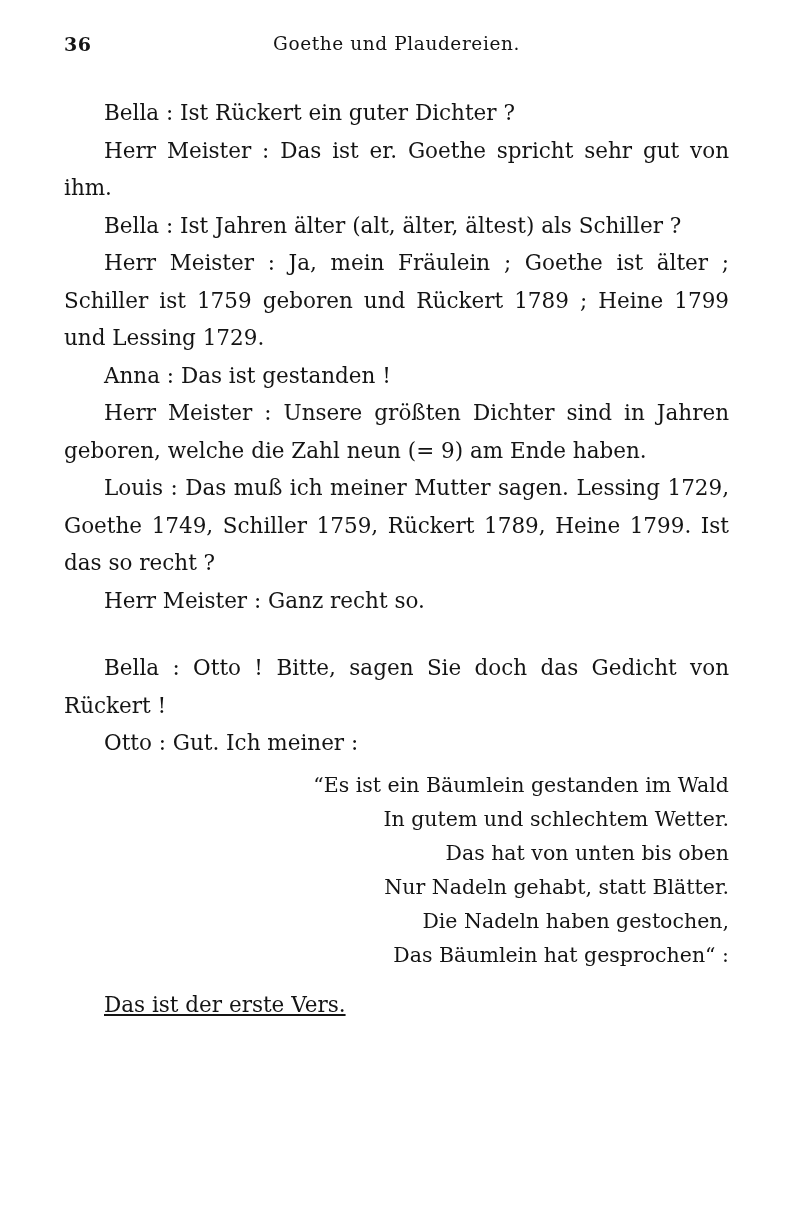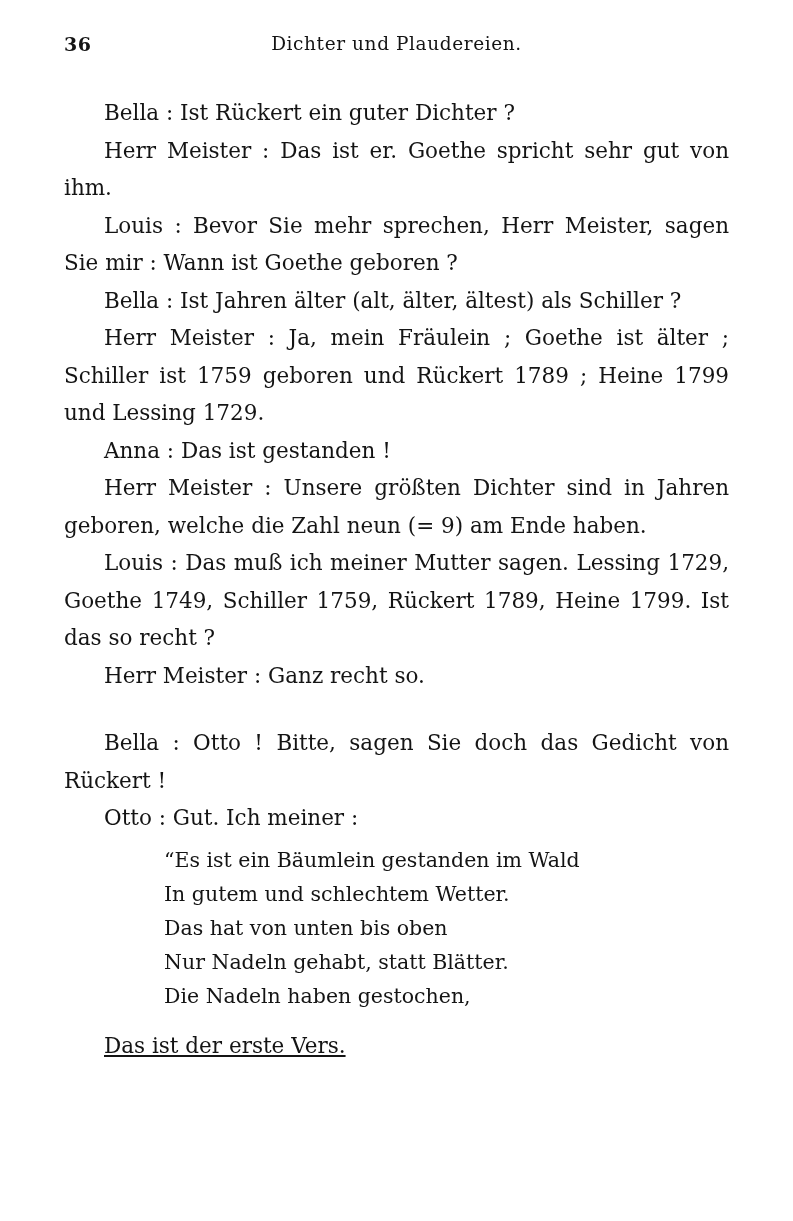--- a/index.html
+++ b/index.html
@@ -75,58 +75,59 @@
     margin: 6px 0 0 0;
     padding-left: 100px;
     text-indent: 0;
     text-align: left;
     line-height: 34px;
     font-size: 20.5px;
   }
   .verse-line {
     display: block;
     white-space: pre;
+    text-align: right;
   }
   .closing {
     text-indent: 40px;
     margin-top: 14px;
     text-decoration: underline;
   }
 </style>
 </head>
 <body>
 
 <div class="page">
 
   <div class="page-header">
     <div class="page-number">36</div>
-    <div class="running-title">Dichter und Plaudereien.</div>
+    <div class="running-title">Goethe und Plaudereien.</div>
   </div>
 
   <div class="body-text">
 
     <p class="para">Bella : Ist Rückert ein guter Dichter ?</p>
     <p class="para">Herr Meister : Das ist er.   Goethe spricht sehr gut von ihm.</p>
-    <p class="para">Louis : Bevor Sie mehr sprechen, Herr Meister, sagen Sie mir : Wann ist Goethe geboren ?</p>
     <p class="para">Bella : Ist Jahren älter (alt, älter, ältest) als Schiller ?</p>
     <p class="para">Herr Meister :  Ja, mein Fräulein ;  Goethe  ist  älter ; Schiller ist 1759 geboren und Rückert 1789 ; Heine 1799 und Lessing 1729.</p>
     <p class="para">Anna : Das ist gestanden !</p>
     <p class="para">Herr Meister : Unsere größten Dichter sind in Jahren geboren, welche die Zahl neun (= 9) am Ende haben.</p>
     <p class="para">Louis : Das muß ich meiner Mutter sagen.   Lessing 1729, Goethe 1749, Schiller 1759, Rückert 1789, Heine 1799.   Ist das so recht ?</p>
     <p class="para">Herr Meister : Ganz recht so.</p>
 
     <div class="gap-medium"></div>
 
     <p class="para">Bella : Otto !  Bitte, sagen Sie doch  das Gedicht von Rückert !</p>
     <p class="para">Otto : Gut.    Ich meiner :</p>
 
     <div class="verse">
       <span class="verse-line">“Es ist ein Bäumlein gestanden im Wald</span>
       <span class="verse-line">In gutem und schlechtem Wetter.</span>
       <span class="verse-line">Das hat von unten bis oben</span>
       <span class="verse-line">Nur Nadeln gehabt, statt Blätter.</span>
       <span class="verse-line">Die Nadeln haben gestochen,</span>
+      <span class="verse-line">Das Bäumlein hat gesprochen“ :</span>
     </div>
 
     <p class="para closing">Das ist der erste Vers.</p>
 
   </div>
 </div>
 
 </body></html>

